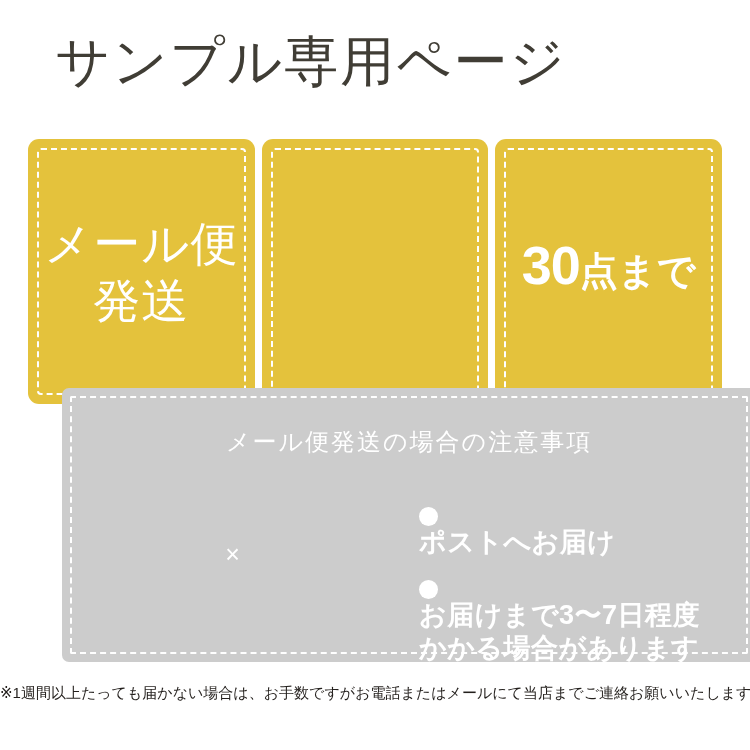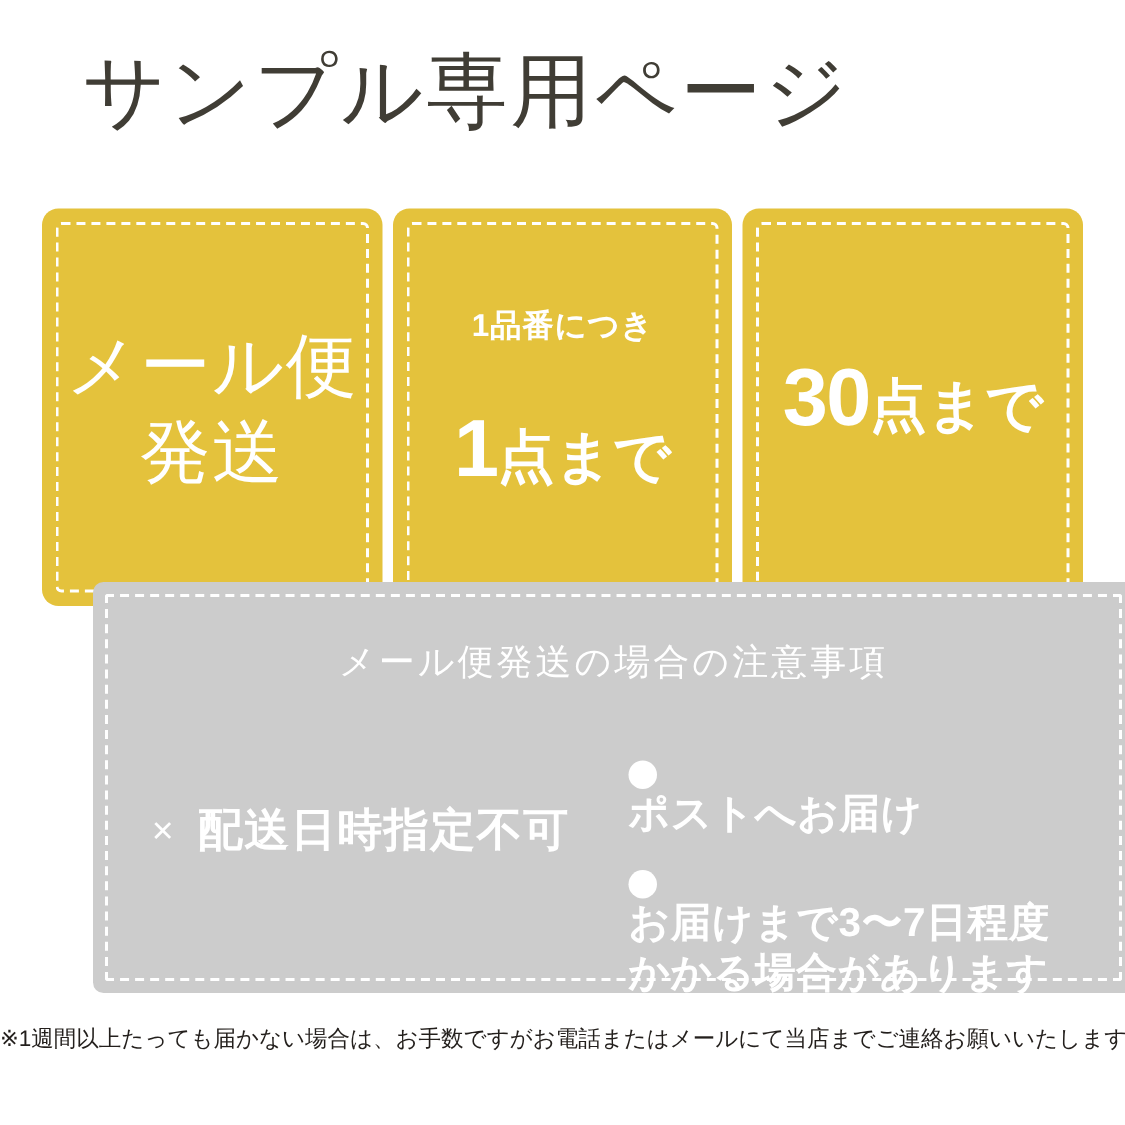--- a/index.html
+++ b/index.html
@@ -247,26 +247,20 @@
     <div class="feature-box">
       <span class="dashes"></span>
       <div class="feature-inner">
         <div class="box-big-line">メール便</div>
         <div class="box-big-line">発送</div>
       </div>
     </div>
 
     <div class="feature-box">
       <span class="dashes"></span>
-      <div class="feature-inner">
-        <div class="box-caption">1品番につき</div>
-        <div class="box-value">
-          <span class="num">1</span><span class="unit">点まで</span>
-        </div>
-      </div>
     </div>
 
     <div class="feature-box">
       <span class="dashes"></span>
       <div class="feature-inner">
         <div class="box-value">
           <span class="num">30</span><span class="unit">点まで</span>
         </div>
       </div>
     </div>
@@ -276,21 +270,20 @@
   <div class="notice-panel">
     <span class="dashes"></span>
 
     <div class="notice-heading">メール便発送の場合の注意事項</div>
 
     <div class="notice-body">
 
       <div class="notice-left">
         <div class="cross-item">
           <span class="cross-mark">×</span>
-          <span class="cross-text">配送日時指定不可</span>
         </div>
       </div>
 
       <div class="notice-right">
         <div class="bullet-item">
           <span class="bullet-dot"></span>
           <span class="bullet-text">ポストへお届け</span>
         </div>
         <div class="bullet-item">
           <span class="bullet-dot"></span>

